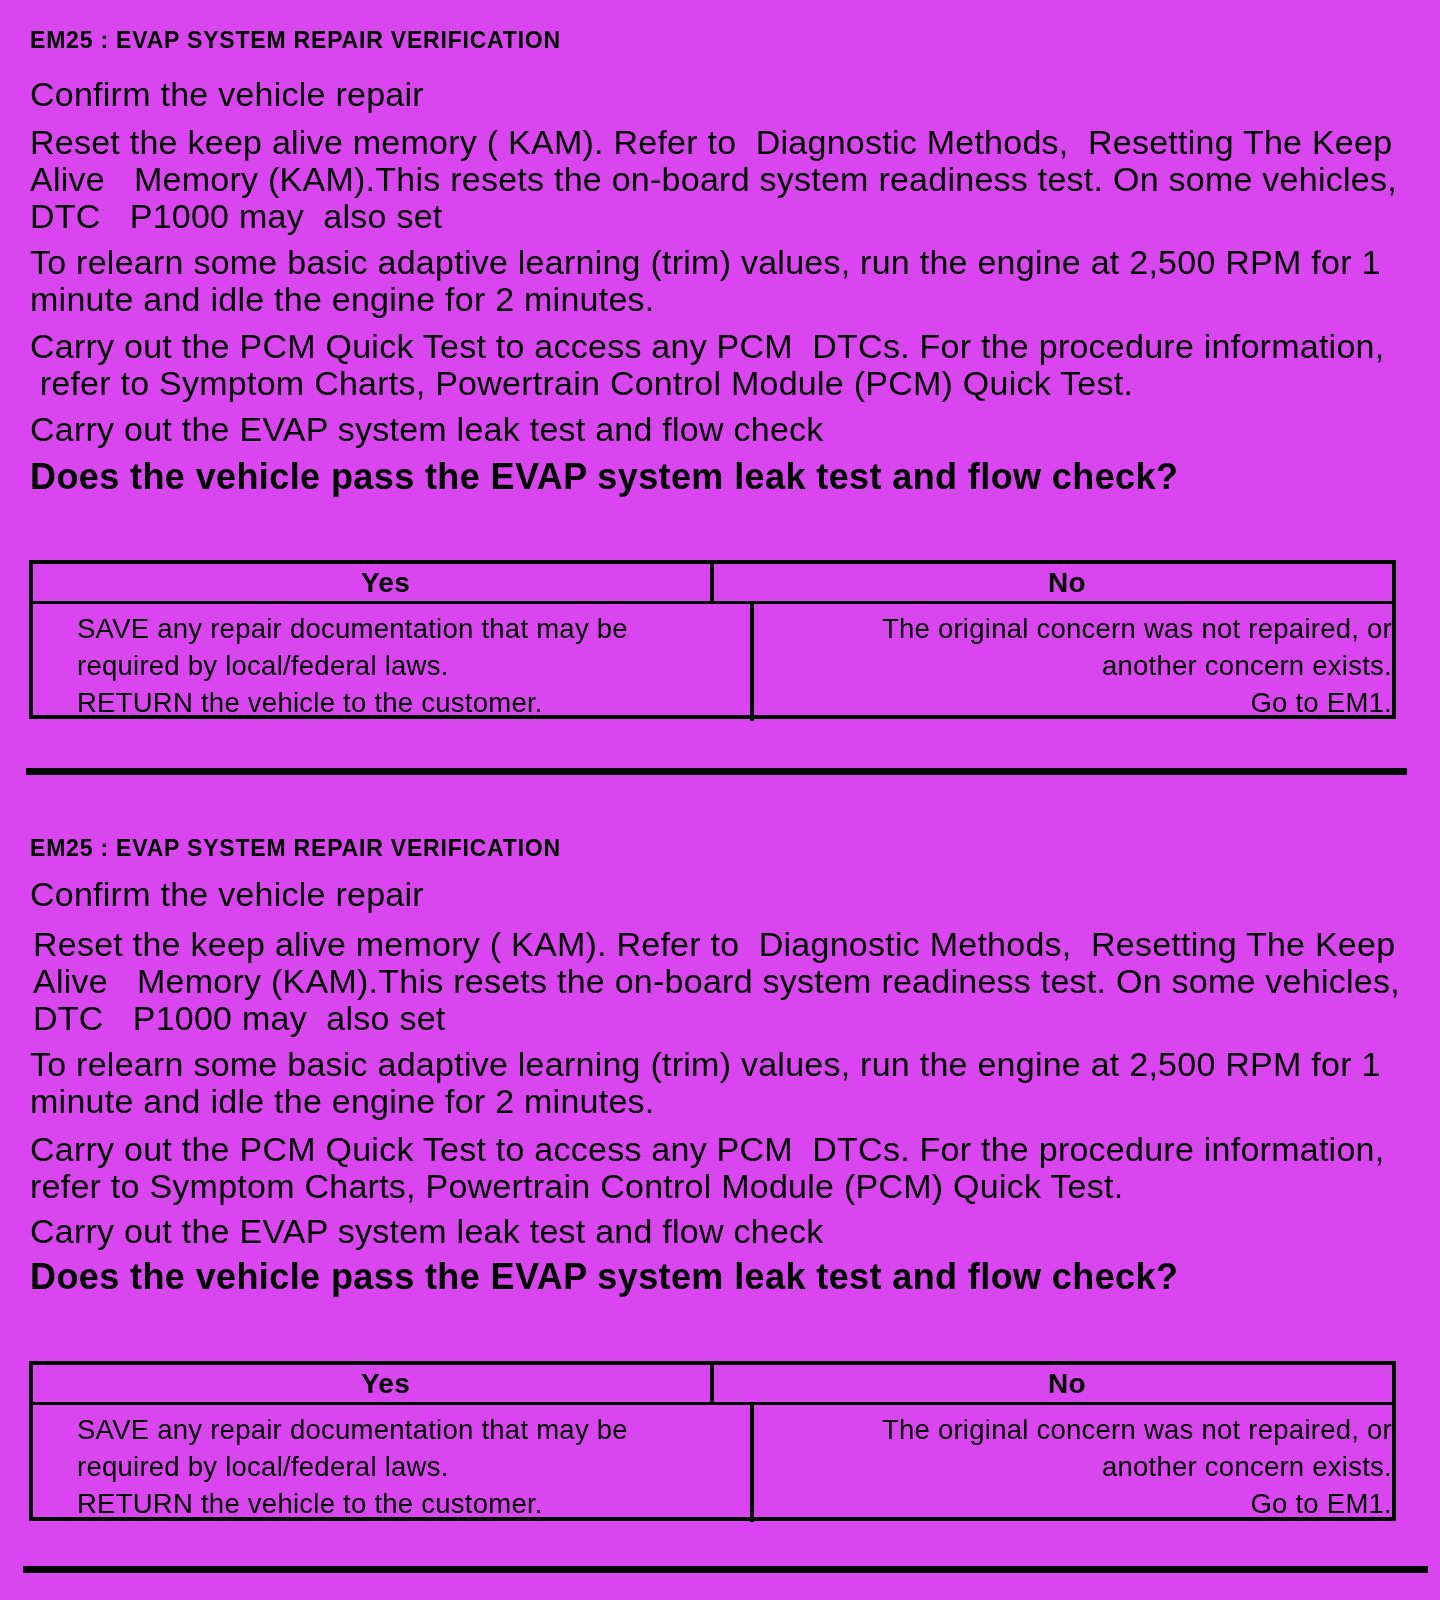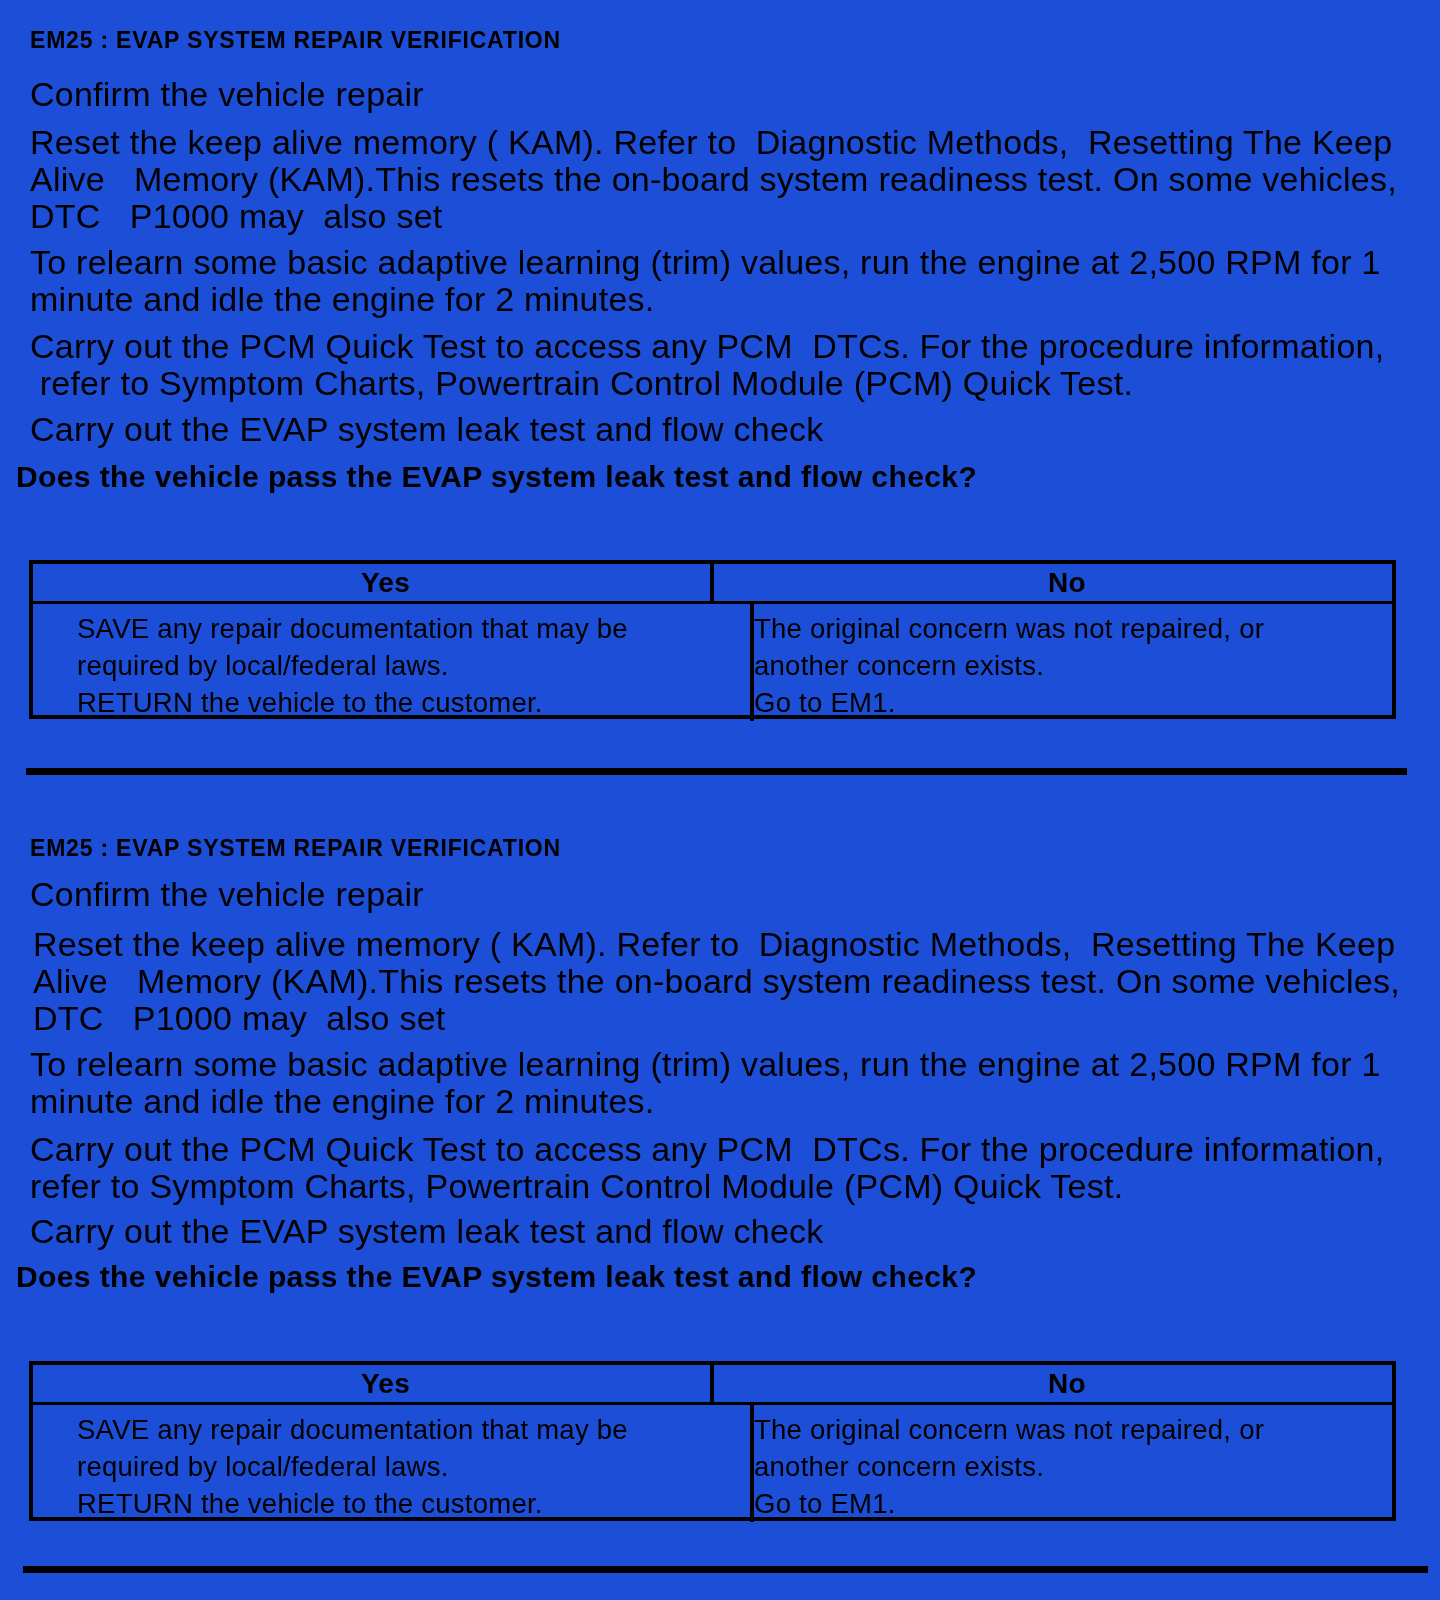--- a/index.html
+++ b/index.html
@@ -1,20 +1,20 @@
 <!DOCTYPE html>
 <html><head>
 <meta charset="utf-8">
 <style>
   html, body { margin: 0; padding: 0; background: #ffffff; }
   .page {
     position: relative;
     width: 1440px;
     height: 1600px;
-    background: #1d4ed8;
+    background: #d946ef;
     color: #000000;
     font-family: "Liberation Sans", sans-serif;
     overflow: hidden;
   }
   .heading {
     position: absolute;
     left: 30px;
     font-size: 23px;
     font-weight: bold;
     letter-spacing: 0.8px;
@@ -23,41 +23,41 @@
   .para {
     position: absolute;
     left: 30px;
     font-size: 34px;
     line-height: 37px;
     letter-spacing: 0.25px;
   }
   .line { white-space: pre; }
   .question {
     position: absolute;
-    left: 16px;
-    font-size: 30px;
+    left: 30px;
+    font-size: 36px;
     font-weight: bold;
     letter-spacing: 0.4px;
     line-height: 38px;
     white-space: pre;
   }
   .rtable {
     position: absolute;
     left: 29px;
     width: 1367px;
     border: 4px solid #000000;
     box-sizing: border-box;
     font-size: 27.5px;
     letter-spacing: 0.25px;
   }
   .trow-head { display: flex; border-bottom: 3px solid #000000; }
   .trow-body { display: flex; }
   .cell { box-sizing: border-box; }
   .cell-yes { width: 681px; border-right: 4px solid #000000; }
-  .cell-no { flex: 1; text-align: left; }
+  .cell-no { flex: 1; text-align: right; }
   .head-cell {
     height: 37px;
     line-height: 37px;
     font-weight: bold;
     font-size: 28px;
     text-align: center;
     padding-left: 28px;
   }
   .body-cell { padding-top: 6px; line-height: 37px; }
   .cell-yes.body-cell { padding-left: 4px; margin-left: 40px; }

